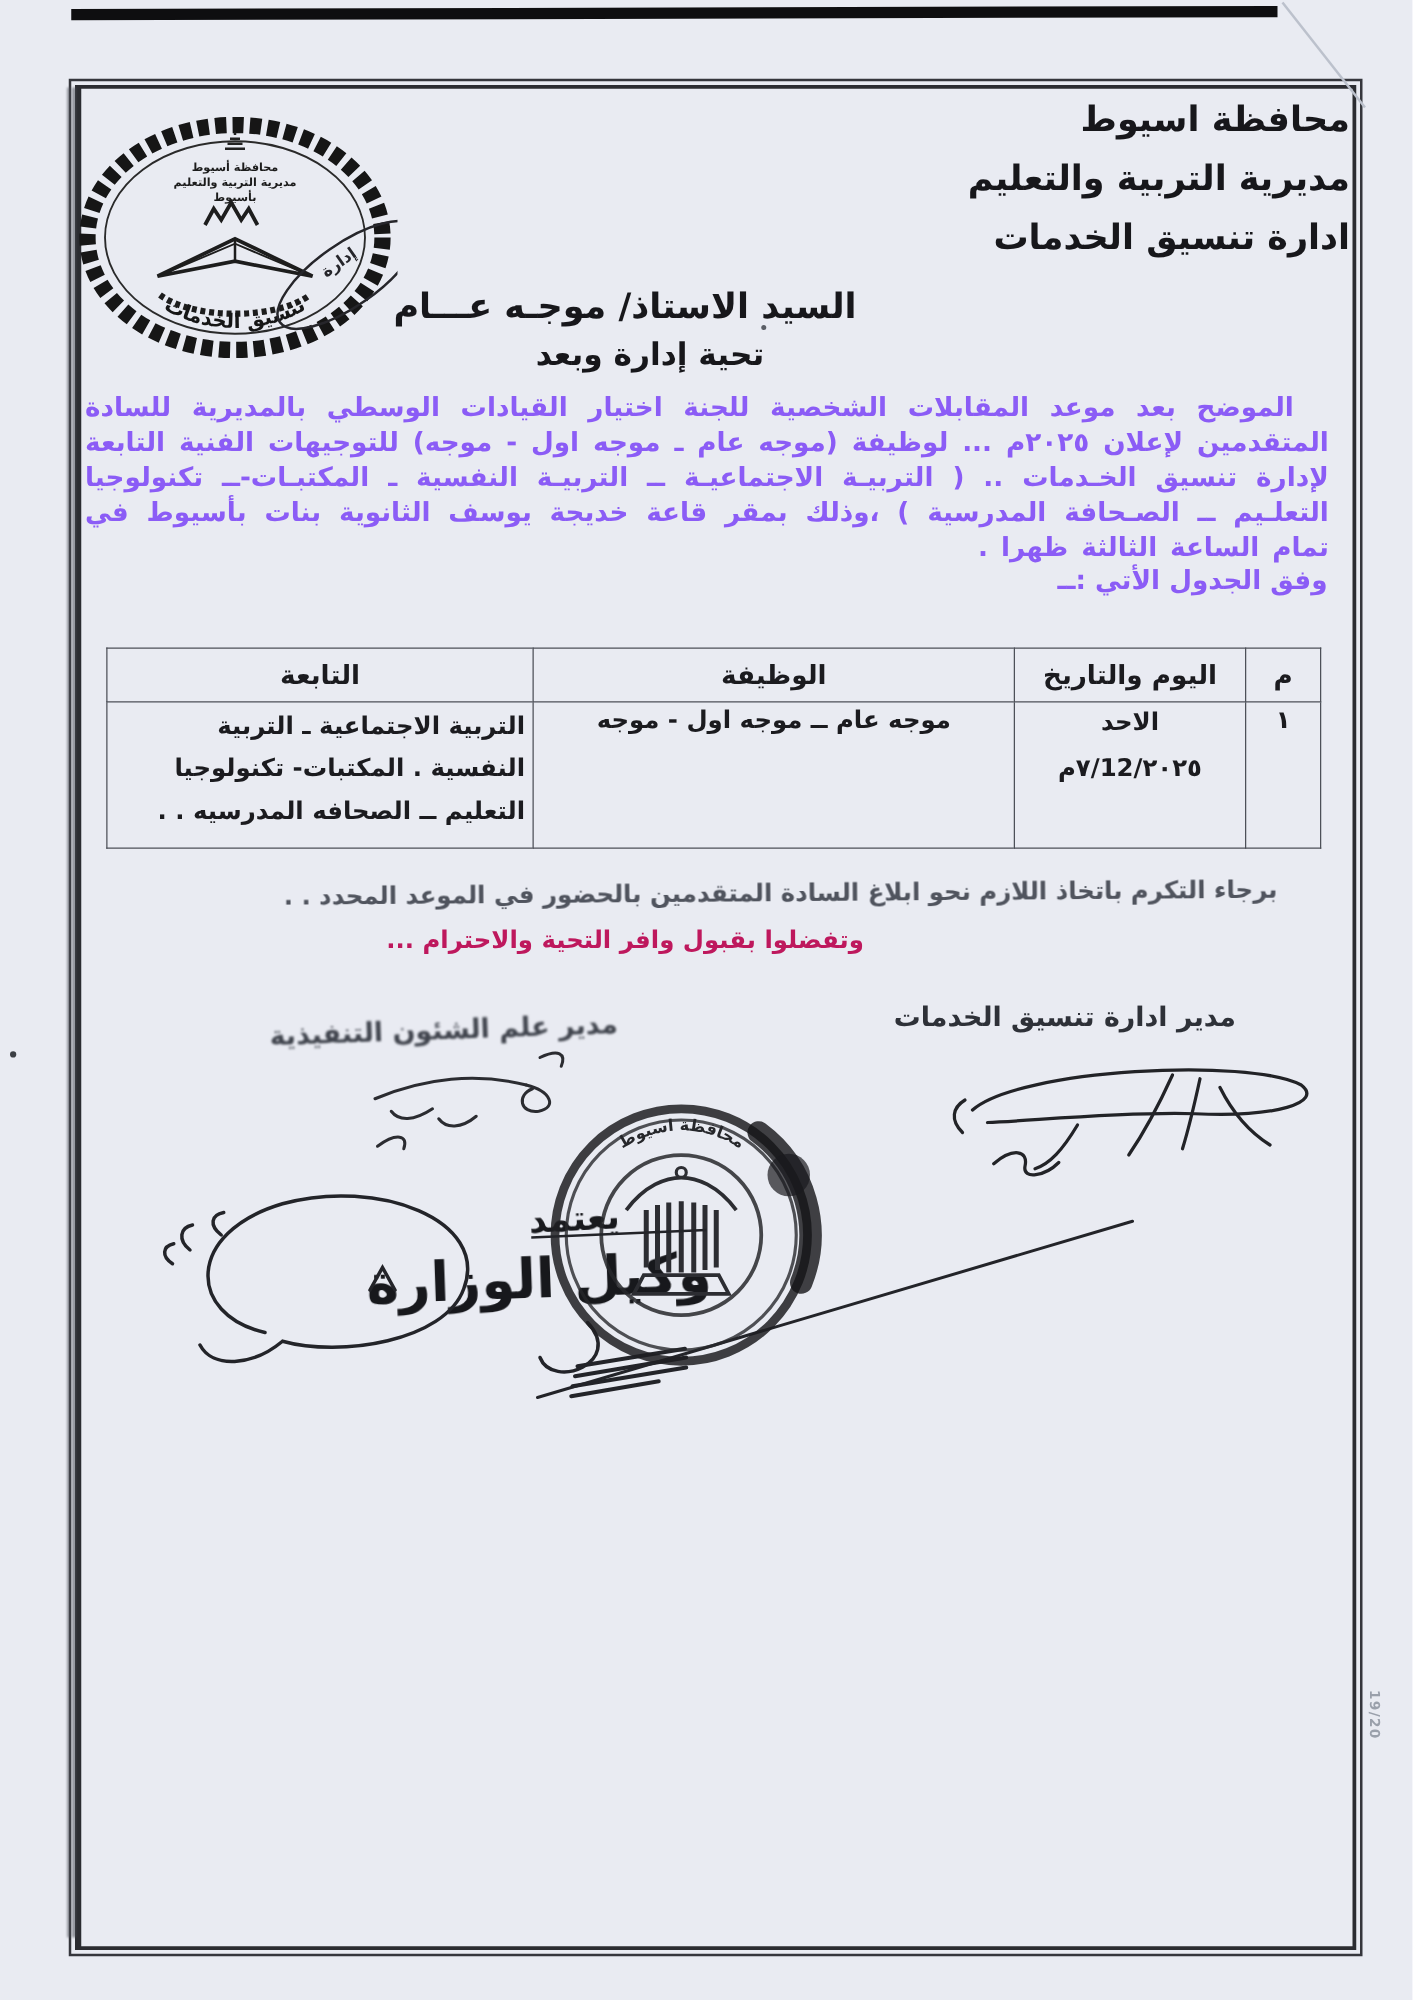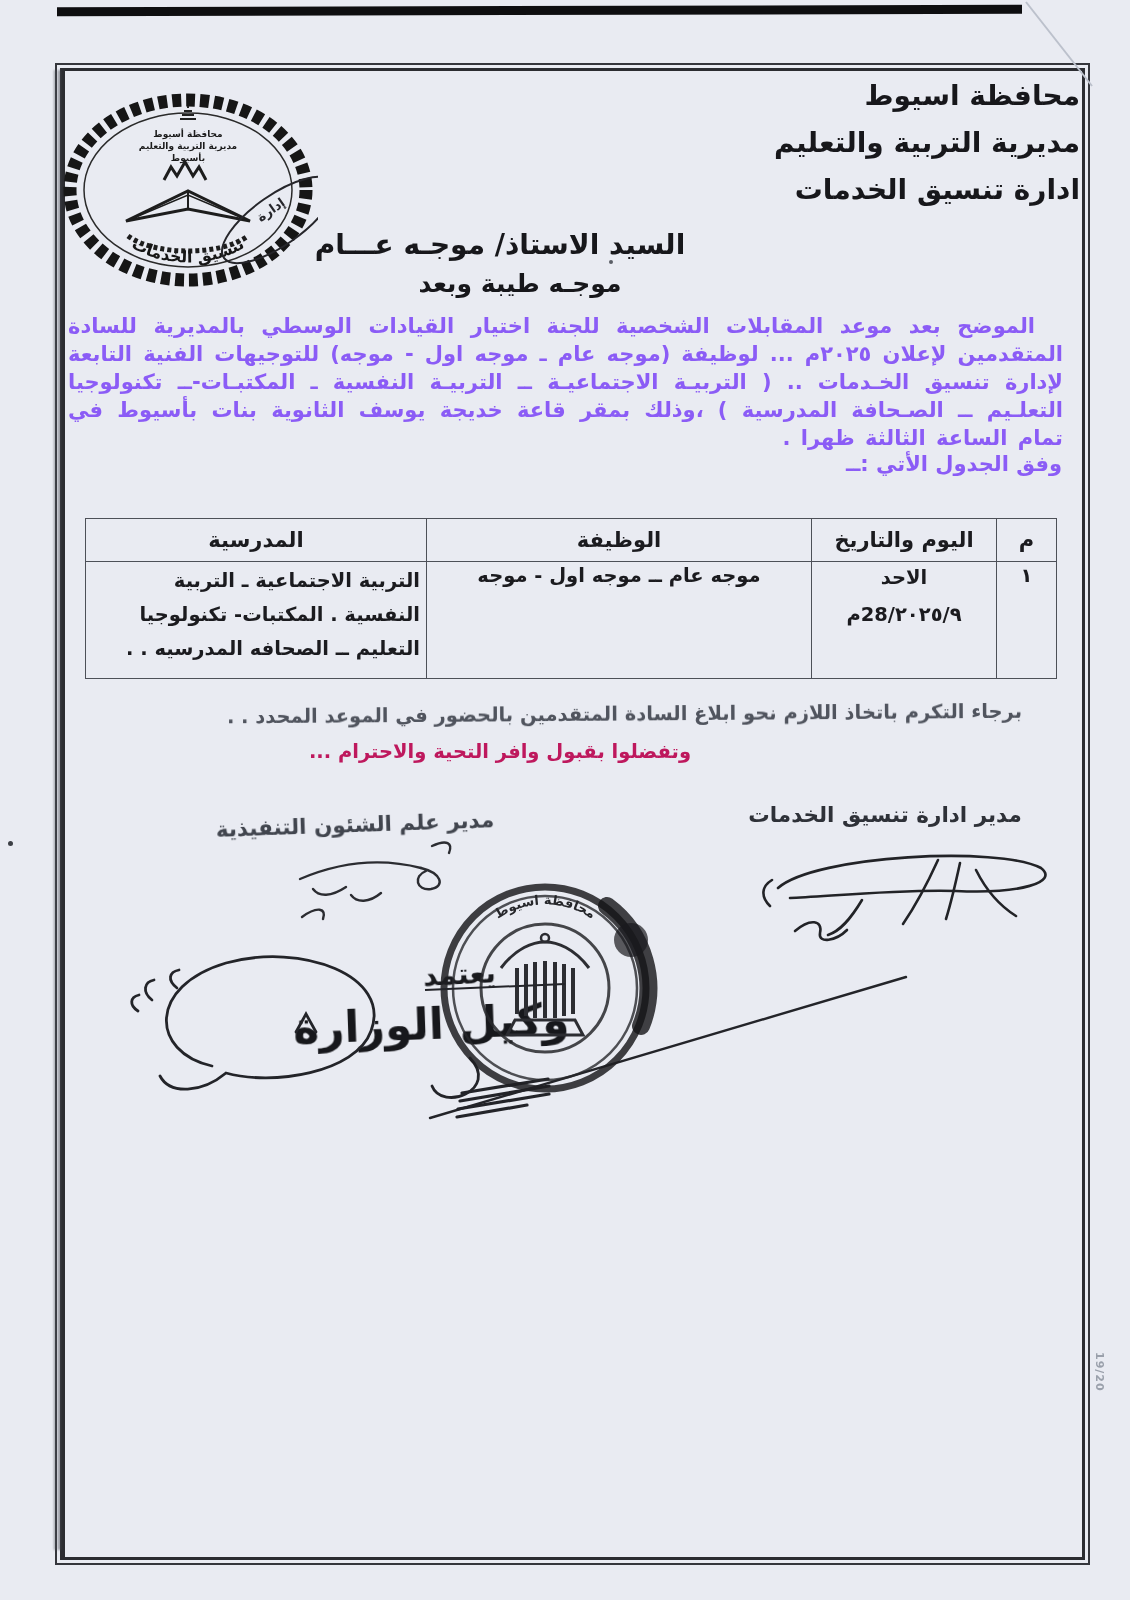--- a/index.html
+++ b/index.html
@@ -34,21 +34,21 @@
   .c-guid{text-align:right;}
   .guid-cell{line-height:34px;padding-right:10px;}
   .day-line{margin-top:2px;}
   .date-line{margin-top:14px;}
   .job-cell{padding-top:6px;}
   .num-cell{padding-top:4px;}
   .closing-1{left:90px;top:703px;width:932px;text-align:right;font-weight:bold;font-size:19.5px;
     color:#50545e;filter:blur(0.5px);transform:rotate(-0.4deg);}
   .closing-2{left:230px;top:740px;width:540px;text-align:center;font-weight:bold;font-size:19.5px;
     color:#be185d;filter:blur(0.6px);}
-  .sig-label-right{left:715px;top:802px;width:340px;text-align:center;font-weight:bold;font-size:21.5px;
+  .sig-label-right{left:715px;top:802px;width:340px;text-align:left;font-weight:bold;font-size:21.5px;
     color:#2e3138;filter:blur(0.4px);}
   .sig-label-left{left:175px;top:812px;width:360px;text-align:center;font-weight:bold;font-size:21.5px;
     color:#41454e;filter:blur(0.7px);transform:rotate(-2deg);}
   .approved-note{left:423px;top:958px;font-weight:bold;font-size:28px;color:#191a1e;
     transform:rotate(-3deg);filter:blur(0.3px);}
   .undersecretary-note{left:293px;top:998px;font-weight:bold;font-size:44px;color:#17181c;
     transform:rotate(-2deg);filter:blur(0.3px);letter-spacing:1px;}
   .page-note{right:24px;top:1352px;writing-mode:vertical-rl;font-size:11px;color:#9aa0ab;font-weight:bold;letter-spacing:1px;}
   .dot1{left:8px;top:841px;width:5px;height:5px;border-radius:50%;background:#3c3f45;}
   .dot2{left:609px;top:260px;width:4px;height:4px;border-radius:50%;background:#5a5e66;}
@@ -95,40 +95,40 @@
     </g>
   </svg>
 
   <div class="abs header-block">
     <div>محافظة اسيوط</div>
     <div>مديرية التربية والتعليم</div>
     <div>ادارة تنسيق الخدمات</div>
   </div>
 
   <div class="abs salutation">السيد الاستاذ/ موجـه عـــام</div>
-  <div class="abs greeting">موجـه طيبة وبعد</div>
+  <div class="abs greeting">تحية إدارة وبعد</div>
 
   <div class="abs body-par">الموضح بعد موعد المقابلات الشخصية للجنة اختيار القيادات الوسطي بالمديرية للسادة المتقدمين لإعلان ٢٠٢٥م ... لوظيفة (موجه عام ـ موجه اول - موجه) للتوجيهات الفنية التابعة لإدارة تنسيق الخـدمات .. ( التربيـة الاجتماعيـة ــ التربيـة النفسية ـ المكتبـات-ــ تكنولوجيا التعلـيم ــ الصـحافة المدرسية ) ،وذلك بمقر قاعة خديجة يوسف الثانوية بنات بأسيوط في تمام الساعة الثالثة ظهرا .</div>
   <div class="abs table-intro">وفق الجدول الأتي :ــ</div>
 
   <table class="sched">
     <thead>
       <tr>
         <th class="c-num">م</th>
         <th class="c-day">اليوم والتاريخ</th>
         <th class="c-job">الوظيفة</th>
-        <th class="c-guid">المدرسية</th>
+        <th class="c-guid">التابعة</th>
       </tr>
     </thead>
     <tbody>
       <tr>
         <td class="c-num num-cell">١</td>
         <td class="c-day">
           <div class="day-line">الاحد</div>
-          <div class="date-line">٢٠٢٥/٩/28م</div>
+          <div class="date-line">٢٠٢٥/12/٧م</div>
         </td>
         <td class="c-job job-cell">موجه عام ــ موجه اول - موجه</td>
         <td class="c-guid guid-cell">التربية الاجتماعية ـ التربية النفسية . المكتبات- تكنولوجيا التعليم ــ الصحافه المدرسيه . .</td>
       </tr>
     </tbody>
   </table>
 
   <div class="abs closing-1">برجاء التكرم باتخاذ اللازم نحو ابلاغ السادة المتقدمين بالحضور في الموعد المحدد . .</div>
   <div class="abs closing-2">وتفضلوا بقبول وافر التحية والاحترام ...</div>
 

